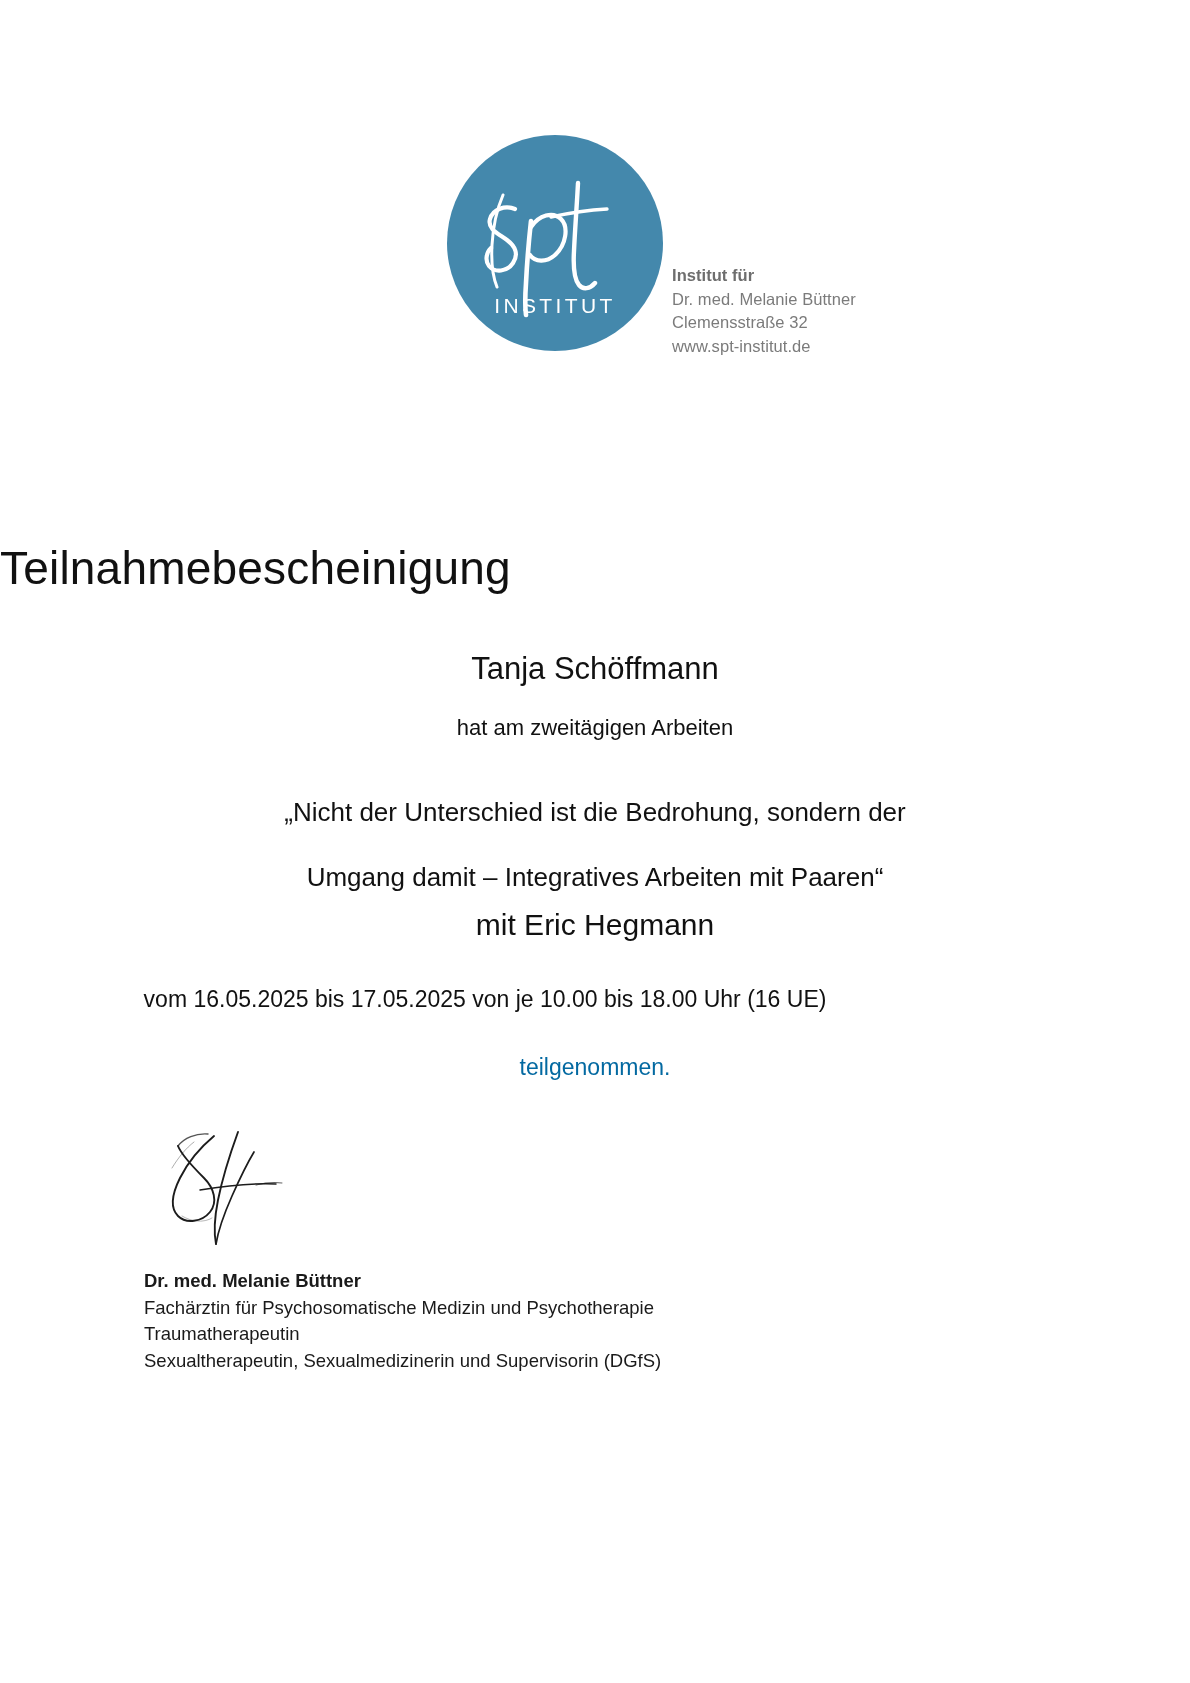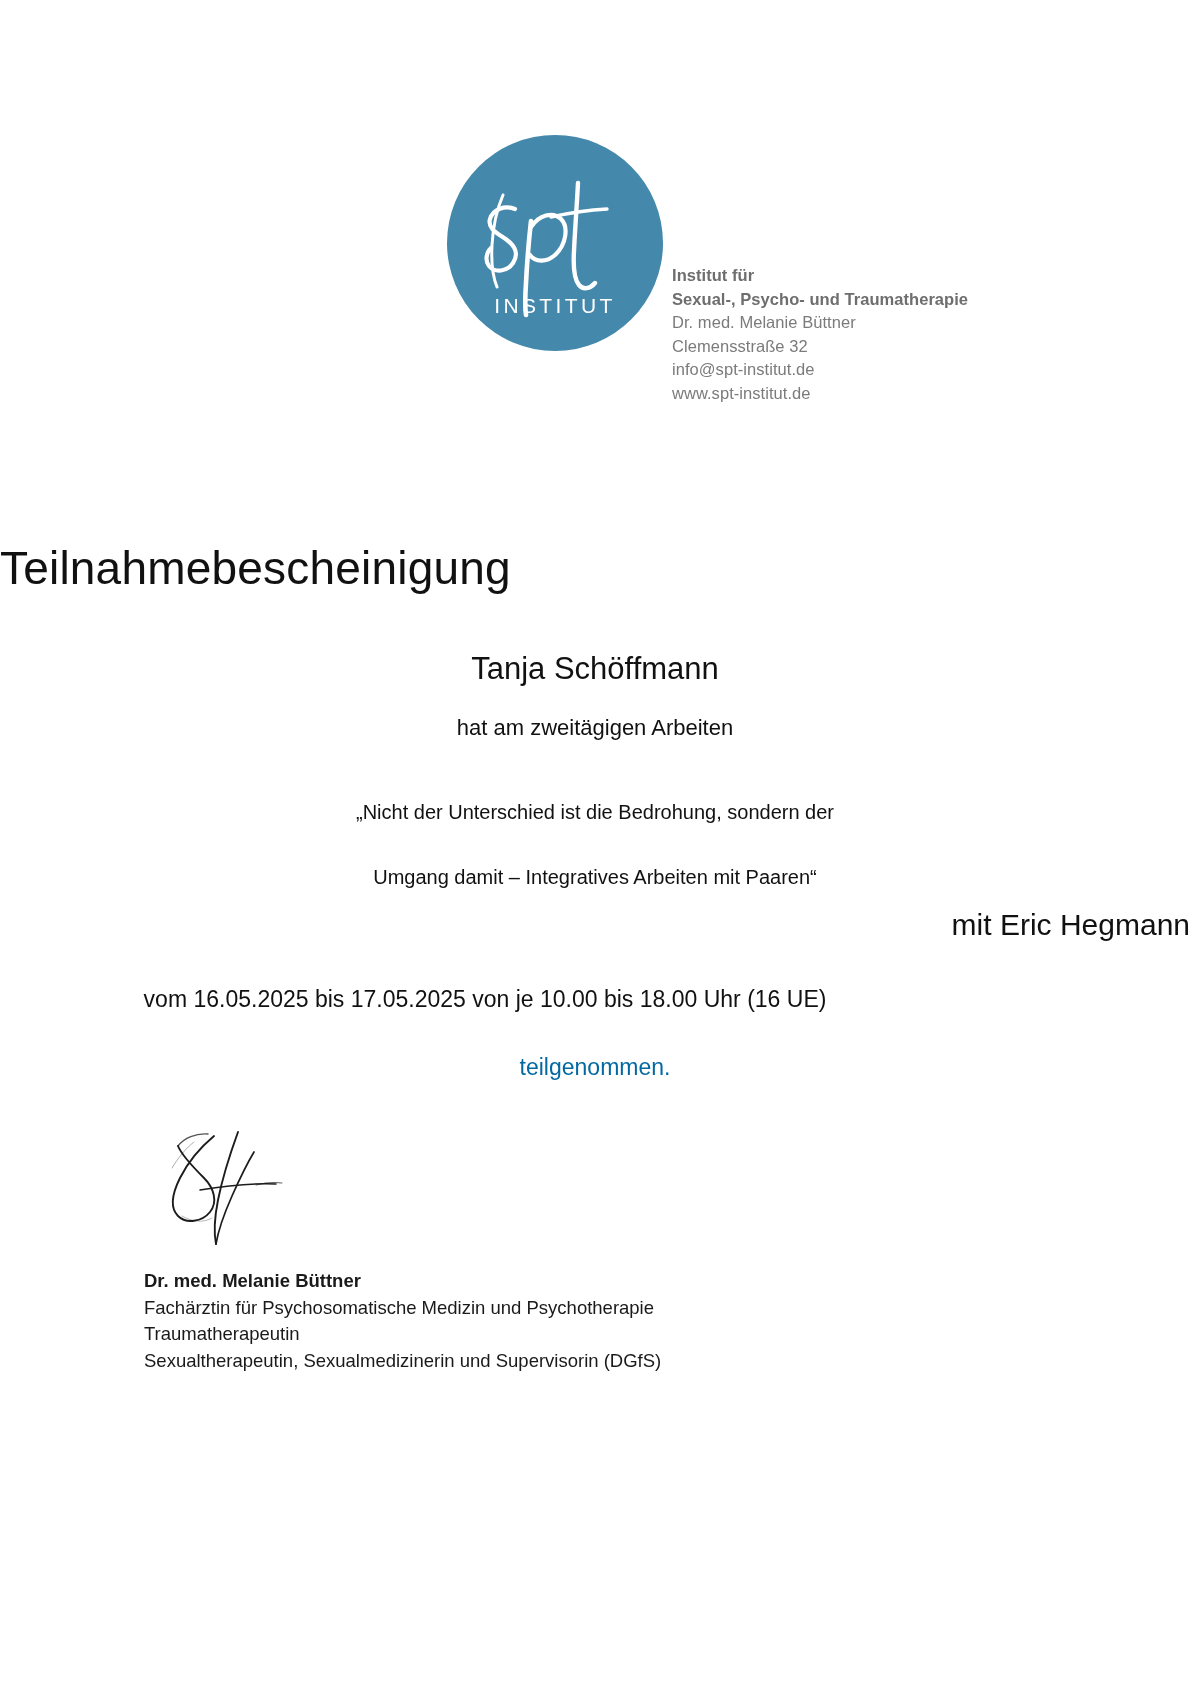--- a/index.html
+++ b/index.html
@@ -107,31 +107,31 @@
     font-size: 22px;
     color: #111111;
   }
 
   .workshop-title {
     position: absolute;
     top: 780px;
     left: 0;
     width: 1190px;
     text-align: center;
-    font-size: 20px;
+    font-size: 26px;
     line-height: 65px;
     color: #111111;
   }
 
   .presenter {
     position: absolute;
     top: 908px;
     left: 0;
     width: 1190px;
-    text-align: right;
+    text-align: center;
     font-size: 30px;
     color: #111111;
   }
 
   .daterange {
     position: absolute;
     top: 986px;
     left: 0;
     width: 970px;
     text-align: center;
@@ -196,24 +196,22 @@
           <path d="M131 48 C130 68 128 94 127 116 C126 133 127 144 132 150
                    C136 155 143 154 148 148" stroke-width="4.4"></path>
           <path d="M104 82 C122 78 142 75 160 74" stroke-width="3.4"></path>
         </g>
         <text x="108" y="178" text-anchor="middle" fill="#ffffff" font-family="'Liberation Sans', sans-serif" font-size="21" letter-spacing="3.4">INSTITUT</text>
       </svg>
     </div>
 
     <div class="contact-block">
       <div class="contact-line strong">Institut für</div>
-      <div class="contact-line strong">Sexual-, Psycho- und Traumatherapie</div>
       <div class="contact-line">Dr. med. Melanie Büttner</div>
       <div class="contact-line">Clemensstraße 32</div>
-      <div class="contact-line">info@spt-institut.de</div>
       <div class="contact-line">www.spt-institut.de</div>
     </div>
   </div>
 
   <div class="body-area">
 
     <div class="cert-title">Teilnahmebescheinigung</div>
 
     <div class="participant">Tanja Schöffmann</div>
 

